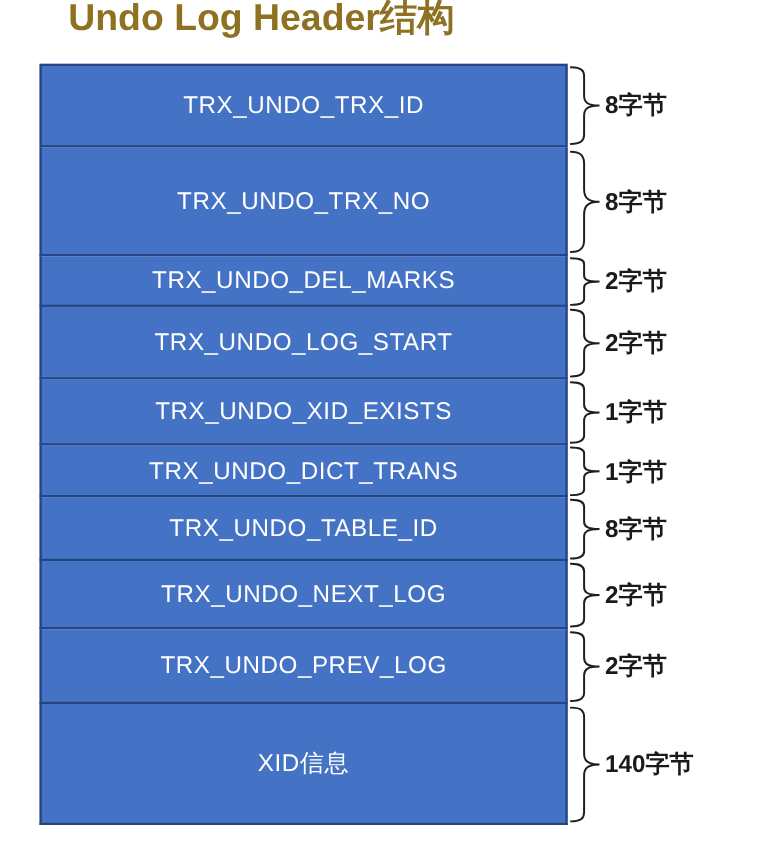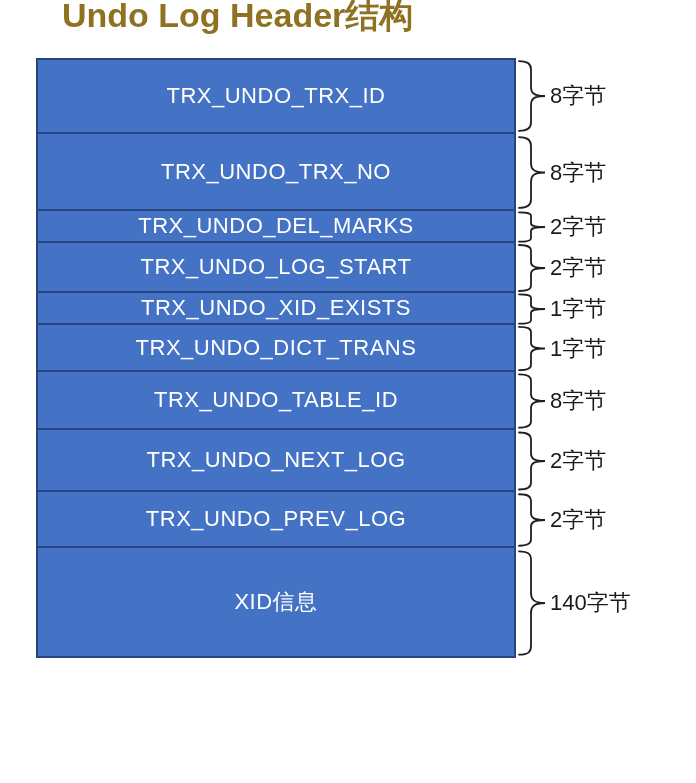--- a/index.html
+++ b/index.html
@@ -74,21 +74,21 @@
     stroke:var(--brace);
     stroke-width:1.8;
     stroke-linecap:round;
     vector-effect:non-scaling-stroke;
   }
   .size{
     display:flex;
     align-items:center;
     color:var(--size-label);
     font-size:22px;
-    font-weight:400;
+    font-weight:700;
     white-space:nowrap;
     padding-left:2px;
   }
 </style>
 </head>
 <body>
 
 <h1 class="title">Undo Log Header结构</h1>
 
 <div class="stack">
@@ -98,57 +98,57 @@
         <span>TRX_UNDO_TRX_ID</span>
       </div>
     <div class="brace-wrap">
         <svg viewBox="0 0 32 100" preserveAspectRatio="none">
           <path d="M3,4 C13,4 15,9 15,15 L15,38 C15,45 17,50 29,50 C17,50 15,55 15,62 L15,85 C15,91 13,96 3,96"></path>
         </svg>
       </div>
     <div class="size">8字节</div>
   </div>
 
-  <div class="row" style="height:77px">
+  <div class="row" style="height:99px">
     <div class="box">
         <span>TRX_UNDO_TRX_NO</span>
       </div>
     <div class="brace-wrap">
         <svg viewBox="0 0 32 100" preserveAspectRatio="none">
           <path d="M3,4 C13,4 15,9 15,15 L15,38 C15,45 17,50 29,50 C17,50 15,55 15,62 L15,85 C15,91 13,96 3,96"></path>
         </svg>
       </div>
     <div class="size">8字节</div>
   </div>
 
-  <div class="row" style="height:32px">
+  <div class="row" style="height:46px">
     <div class="box">
         <span>TRX_UNDO_DEL_MARKS</span>
       </div>
     <div class="brace-wrap">
         <svg viewBox="0 0 32 100" preserveAspectRatio="none">
           <path d="M3,4 C13,4 15,9 15,15 L15,38 C15,45 17,50 29,50 C17,50 15,55 15,62 L15,85 C15,91 13,96 3,96"></path>
         </svg>
       </div>
     <div class="size">2字节</div>
   </div>
 
-  <div class="row" style="height:50px">
+  <div class="row" style="height:66px">
     <div class="box">
         <span>TRX_UNDO_LOG_START</span>
       </div>
     <div class="brace-wrap">
         <svg viewBox="0 0 32 100" preserveAspectRatio="none">
           <path d="M3,4 C13,4 15,9 15,15 L15,38 C15,45 17,50 29,50 C17,50 15,55 15,62 L15,85 C15,91 13,96 3,96"></path>
         </svg>
       </div>
     <div class="size">2字节</div>
   </div>
 
-  <div class="row" style="height:32px">
+  <div class="row" style="height:60px">
     <div class="box">
         <span>TRX_UNDO_XID_EXISTS</span>
       </div>
     <div class="brace-wrap">
         <svg viewBox="0 0 32 100" preserveAspectRatio="none">
           <path d="M3,4 C13,4 15,9 15,15 L15,38 C15,45 17,50 29,50 C17,50 15,55 15,62 L15,85 C15,91 13,96 3,96"></path>
         </svg>
       </div>
     <div class="size">1字节</div>
   </div>
@@ -182,21 +182,21 @@
         <span>TRX_UNDO_NEXT_LOG</span>
       </div>
     <div class="brace-wrap">
         <svg viewBox="0 0 32 100" preserveAspectRatio="none">
           <path d="M3,4 C13,4 15,9 15,15 L15,38 C15,45 17,50 29,50 C17,50 15,55 15,62 L15,85 C15,91 13,96 3,96"></path>
         </svg>
       </div>
     <div class="size">2字节</div>
   </div>
 
-  <div class="row" style="height:56px">
+  <div class="row" style="height:68px">
     <div class="box">
         <span>TRX_UNDO_PREV_LOG</span>
       </div>
     <div class="brace-wrap">
         <svg viewBox="0 0 32 100" preserveAspectRatio="none">
           <path d="M3,4 C13,4 15,9 15,15 L15,38 C15,45 17,50 29,50 C17,50 15,55 15,62 L15,85 C15,91 13,96 3,96"></path>
         </svg>
       </div>
     <div class="size">2字节</div>
   </div>

